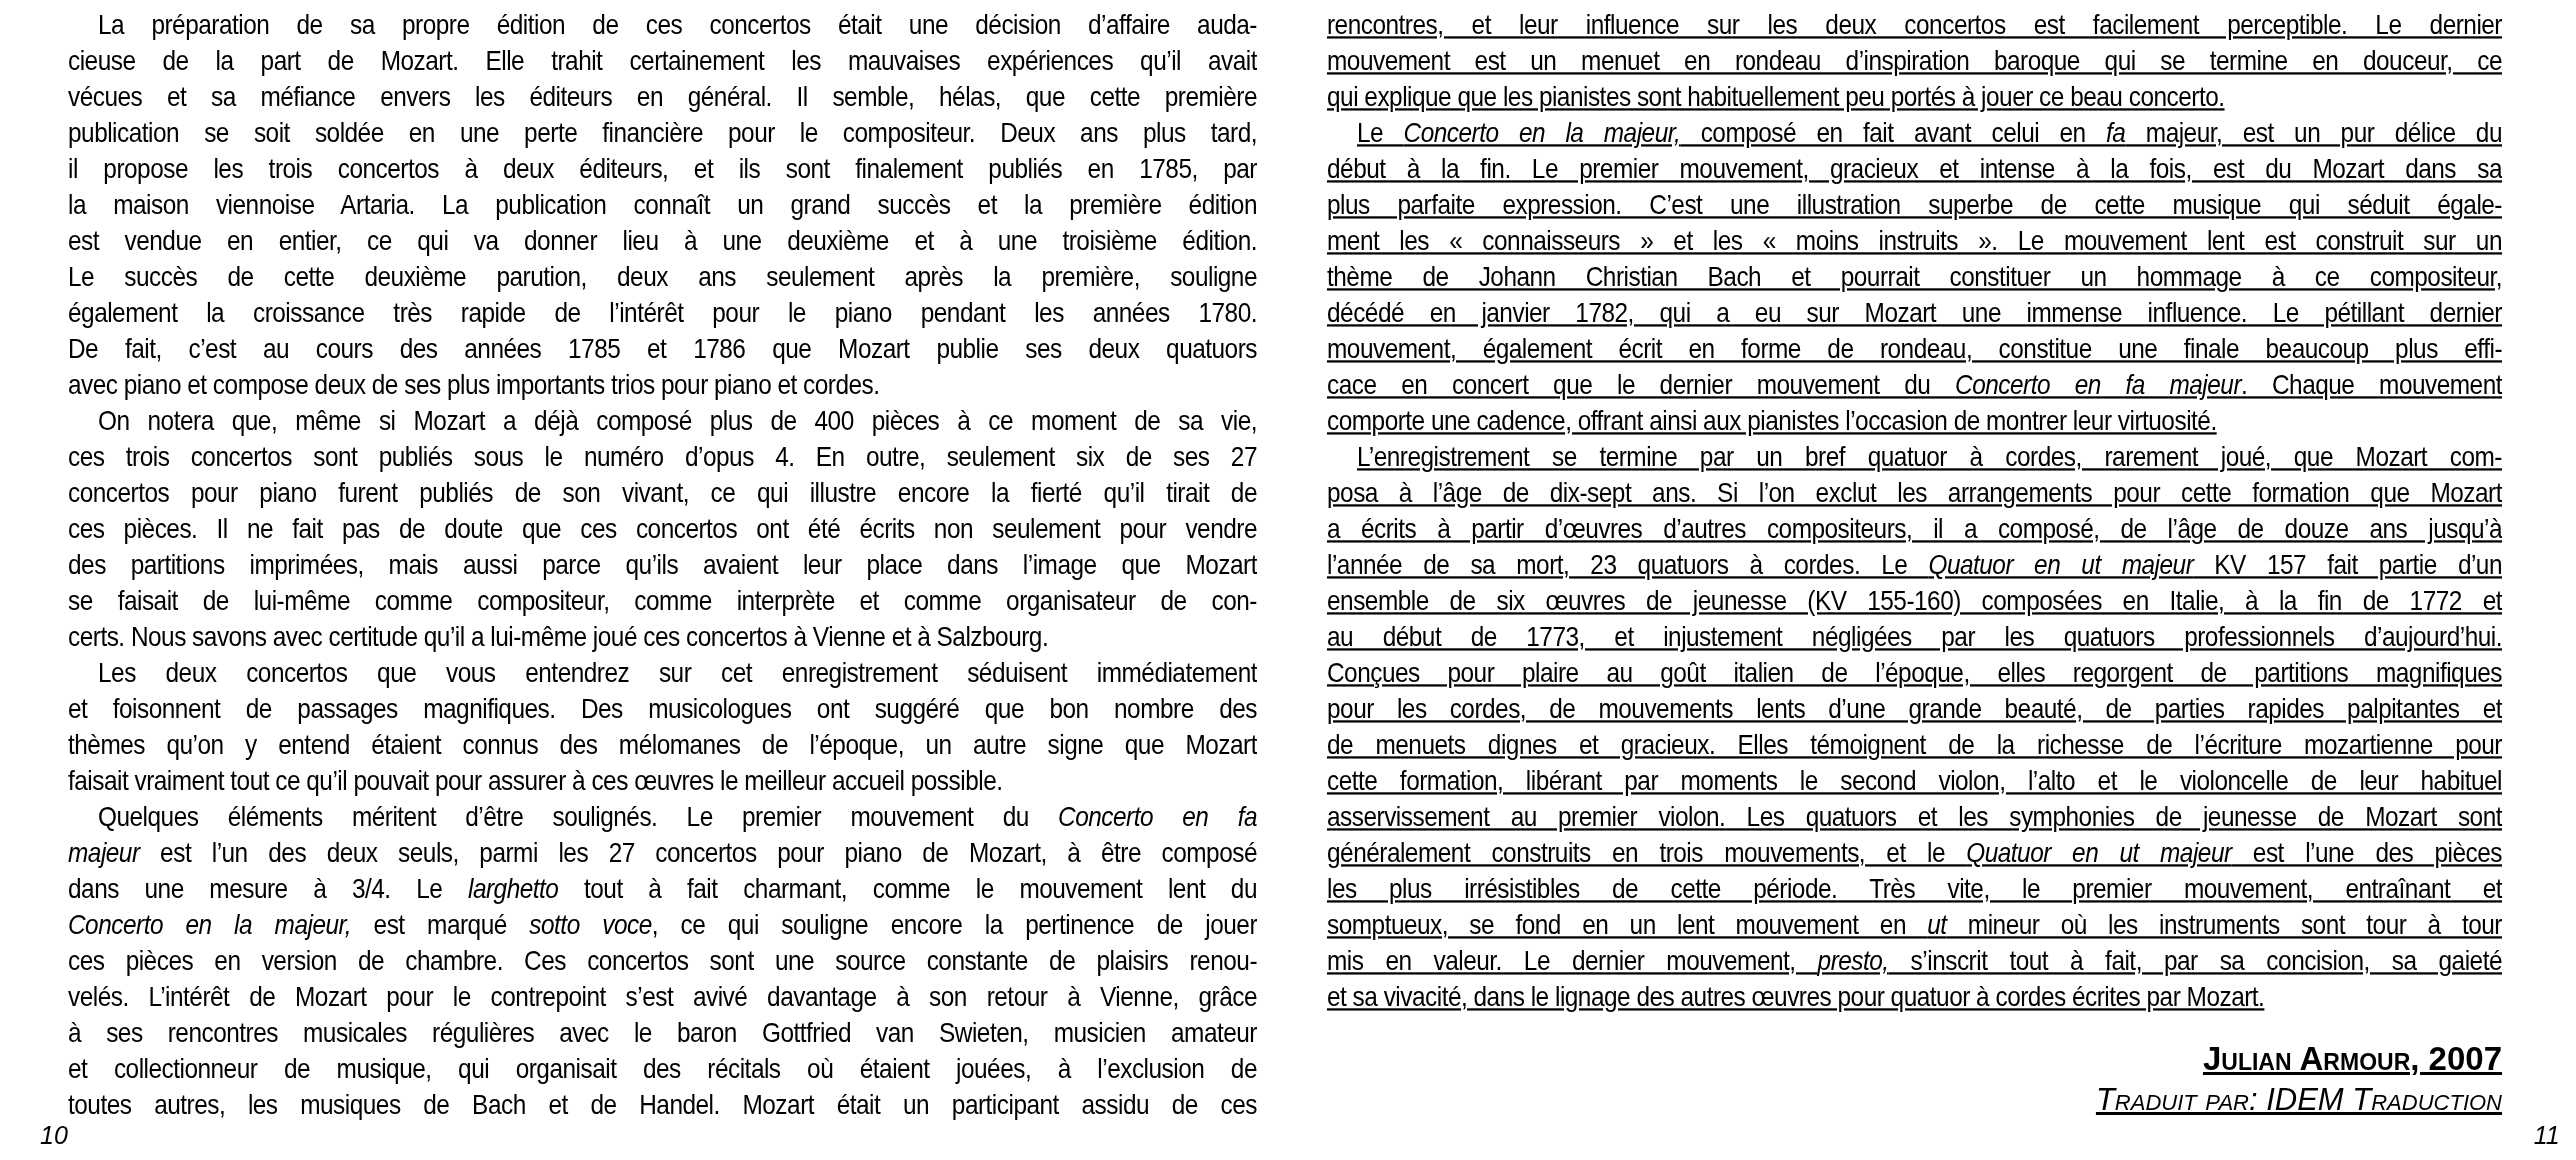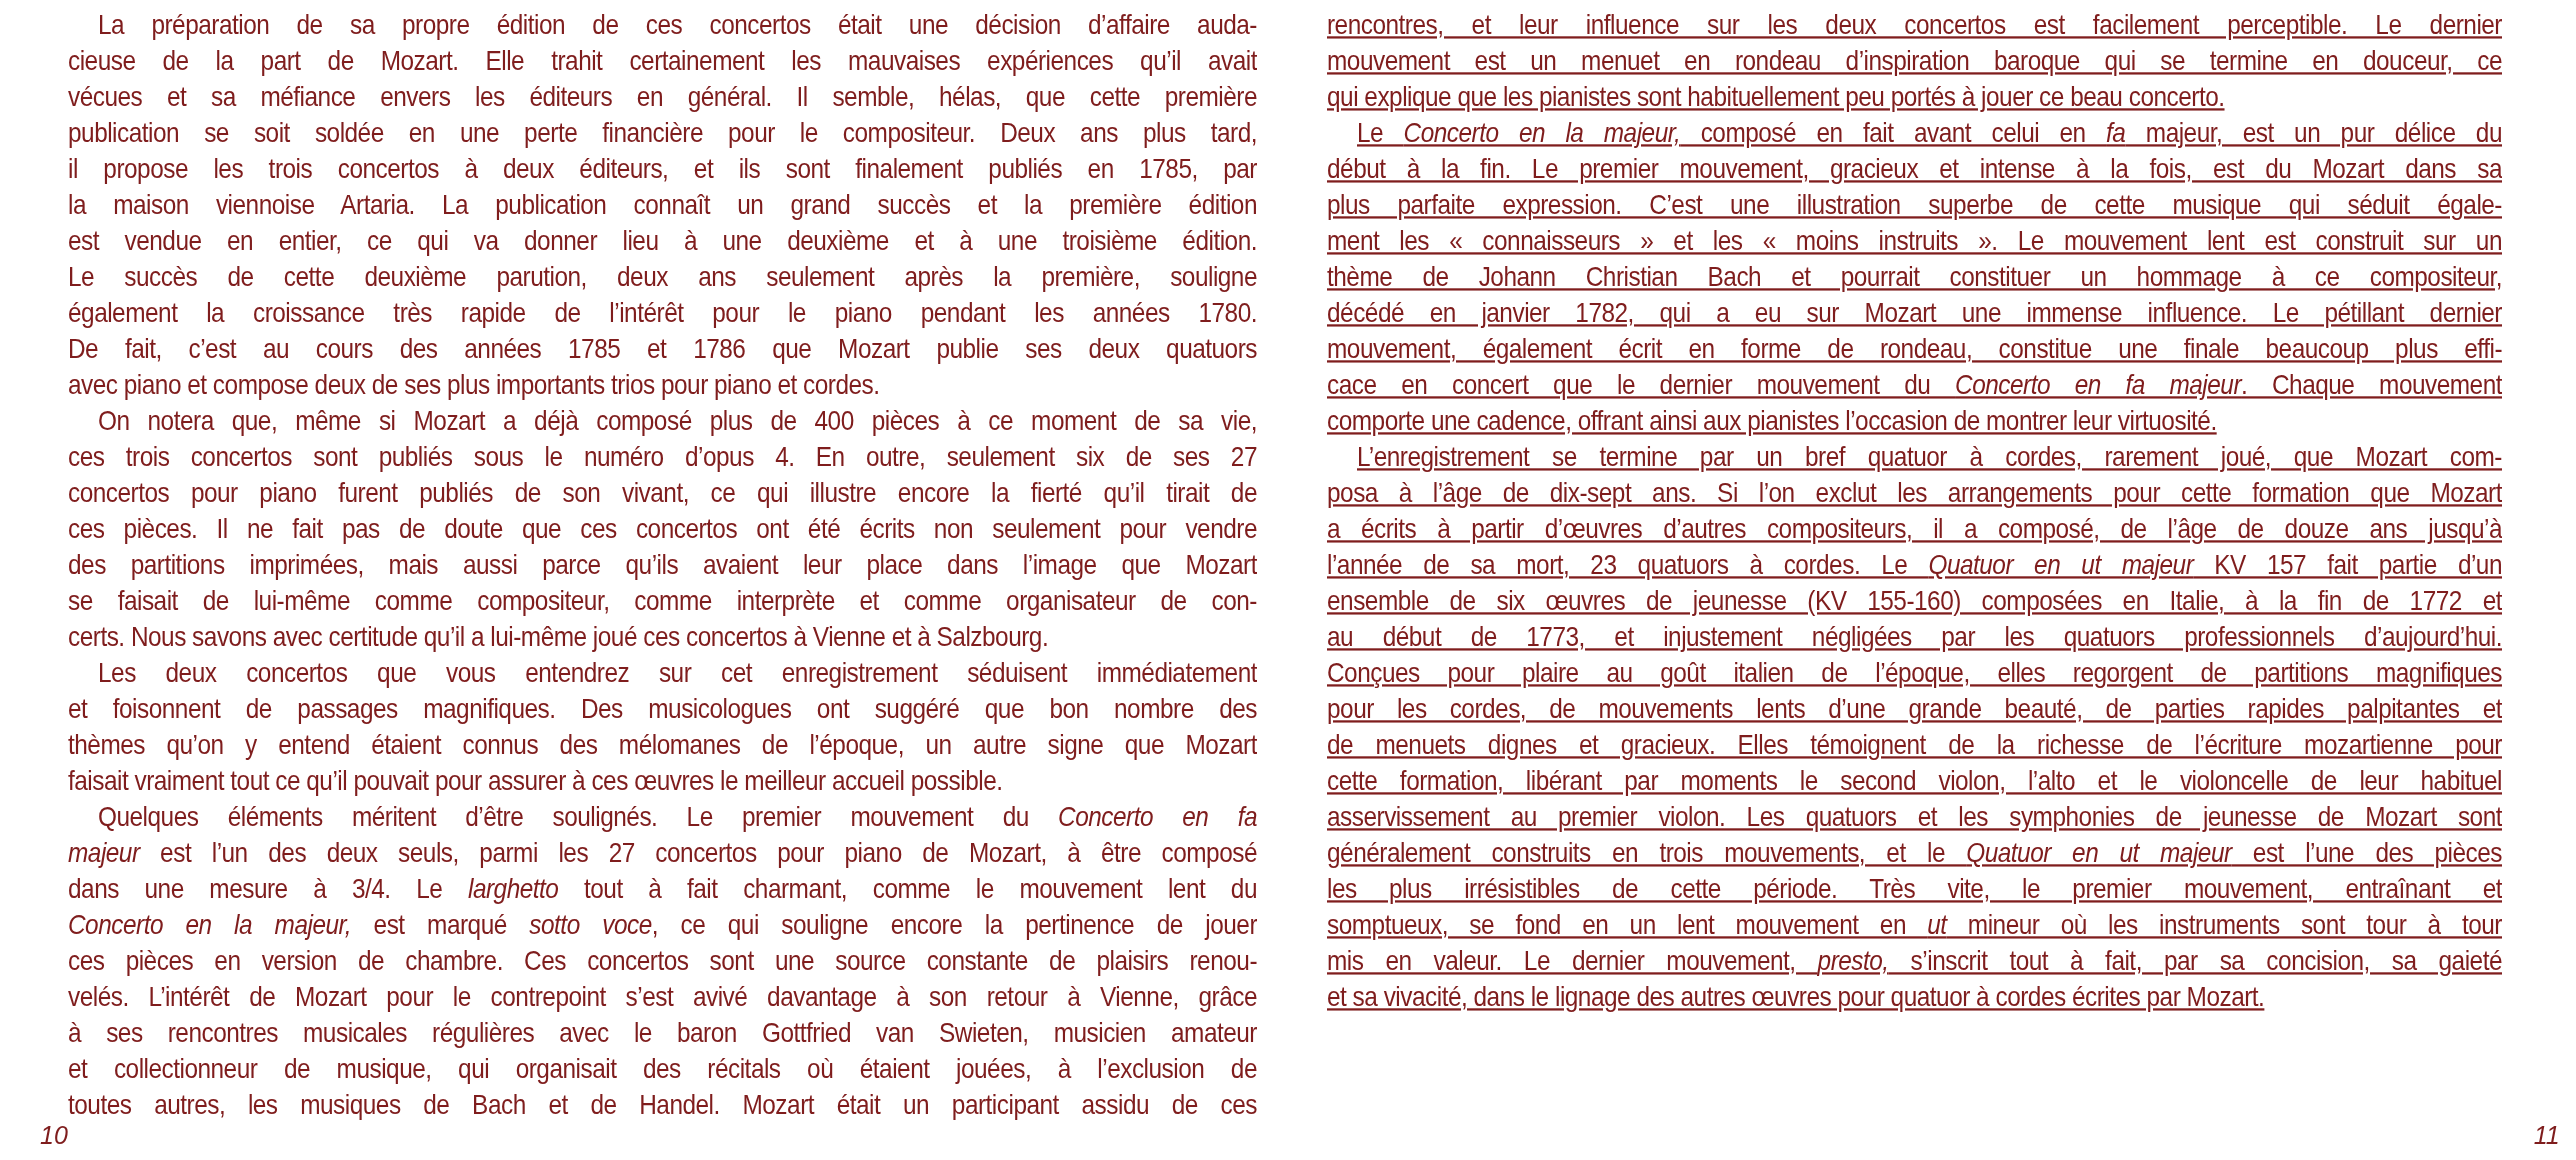--- a/index.html
+++ b/index.html
@@ -3,21 +3,21 @@
 <meta charset="utf-8">
 <title>Booklet Spread</title>
 <style>
   html, body { margin: 0; padding: 0; background: #e8e8e8; }
   .spread {
     position: relative;
     width: 2576px;
     height: 1161px;
     background: #ffffff;
     font-family: "Liberation Sans", sans-serif;
-    color: #7f1d1d;
+    color: #000000;
     overflow: hidden;
   }
   .col {
     position: absolute;
     top: 7.2px;
     font-size: 24.4px;
     letter-spacing: -0.5px;
   }
   #col-left  { left: 68px;   width: 1189px; }
   #col-right { left: 1327px; width: 1175px; text-decoration: underline; }
@@ -132,20 +132,24 @@
         <div class="line"><span>pour les cordes, de mouvements lents d’une grande beauté, de parties rapides palpitantes et</span></div>
         <div class="line"><span>de menuets dignes et gracieux. Elles témoignent de la richesse de l’écriture mozartienne pour</span></div>
         <div class="line"><span>cette formation, libérant par moments le second violon, l’alto et le violoncelle de leur habituel</span></div>
         <div class="line"><span>asservissement au premier violon. Les quatuors et les symphonies de jeunesse de Mozart sont</span></div>
         <div class="line"><span>généralement construits en trois mouvements, et le </span><span class="it">Quatuor en ut majeur</span><span> est l’une des pièces</span></div>
         <div class="line"><span>les plus irrésistibles de cette période. Très vite, le premier mouvement, entraînant et</span></div>
         <div class="line"><span>somptueux, se fond en un lent mouvement en </span><span class="it">ut</span><span> mineur où les instruments sont tour à tour</span></div>
         <div class="line"><span>mis en valeur. Le dernier mouvement, </span><span class="it">presto,</span><span> s’inscrit tout à fait, par sa concision, sa gaieté</span></div>
         <div class="line"><span>et sa vivacité, dans le lignage des autres œuvres pour quatuor à cordes écrites par Mozart.</span></div>
       </div>
+      <div class="signature">
+        <div class="sig-author">Julian Armour, 2007</div>
+        <div class="sig-translator">Traduit par: IDEM Traduction</div>
+      </div>
     </div>
 
   <div class="pagenum pn-left">10</div>
 
   <div class="pagenum pn-right">11</div>
 
 </div>
 
 
 </body></html>

